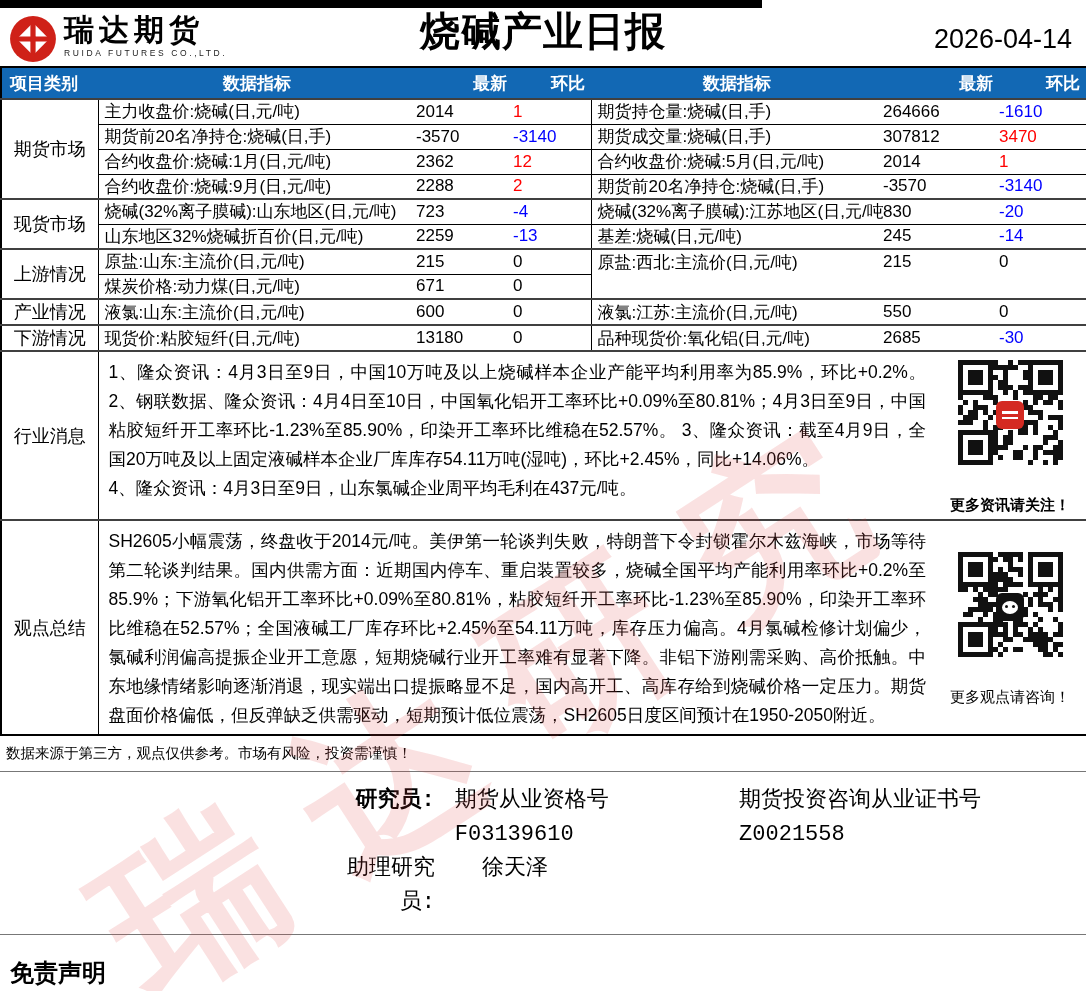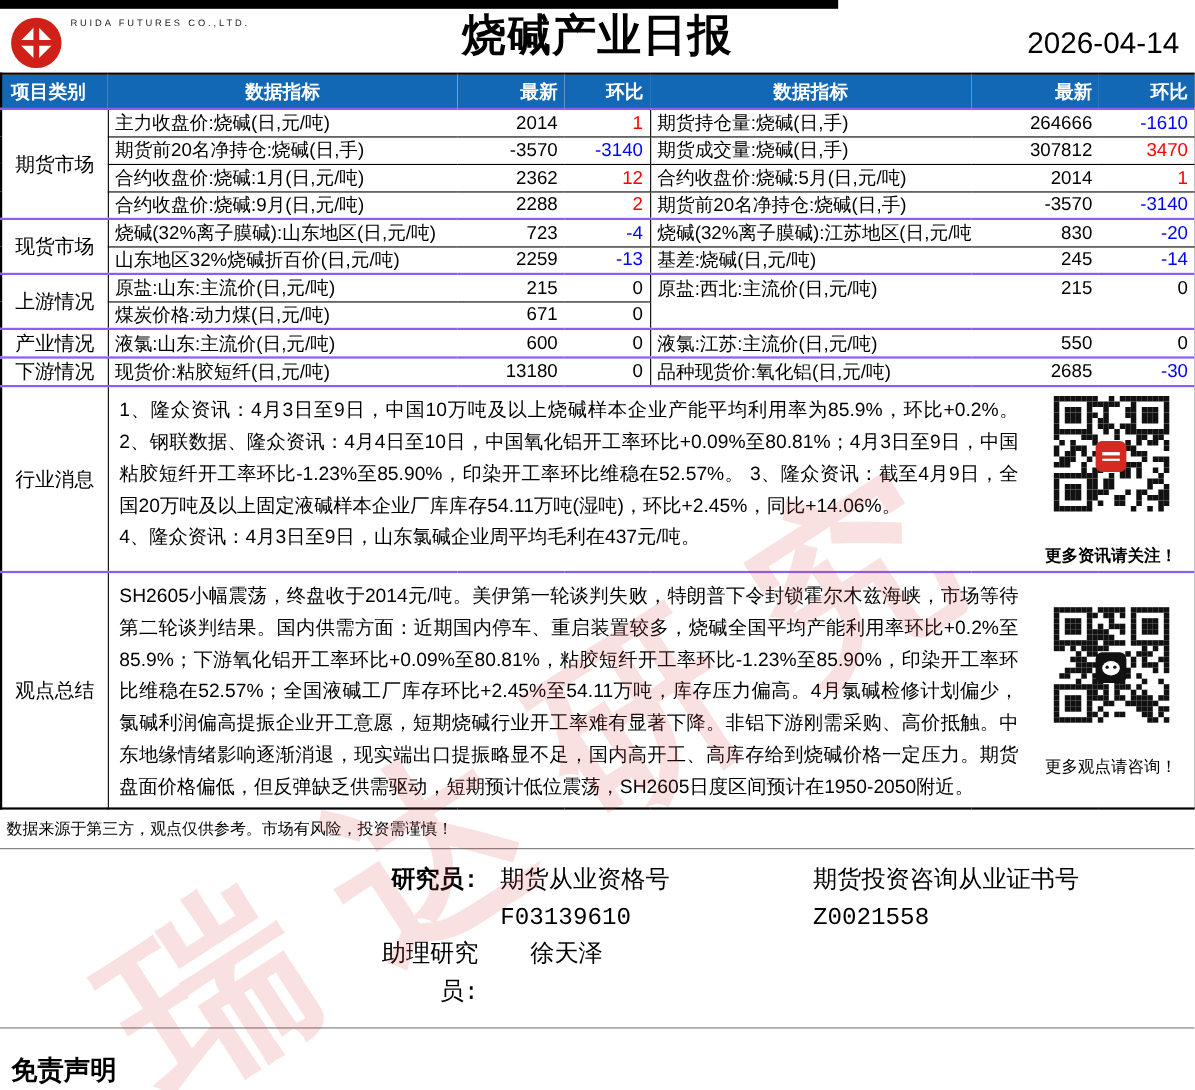--- a/index.html
+++ b/index.html
@@ -20,25 +20,25 @@
   .report-date { position:absolute; right:14px; top:16px; font-size:27px; }
   
   table { border-collapse:collapse; table-layout:fixed; width:1086px; border:2px solid #000; }
   th,td { overflow:hidden; white-space:nowrap; font-size:17px; }
   thead th { background:#1268b4; color:#fff; font-size:17px; font-weight:bold; height:32px; }
   th.cat-h { text-align:left; padding-left:8px; }
   th.ind-h { text-align:center; }
   th.num-h { text-align:right; padding-right:6px; }
   tr.dr { height:25px; }
   tr.r  td { border-top:1px solid #000; }
-  tr.sec td { border-top:2px solid #8b5cf6; }
+  tr.sec td { border-top:2px solid #404040; }
   tr.r td.noline { border-top:none; }
   td.cat { border-right:1px solid #000; text-align:center; font-size:18px; }
   td.ind { padding-left:6px; }
-  td.num { text-align:right; padding-right:6px; }
+  td.num { padding-right:6px; }
   td.sep { border-right:1px solid #000; }
   td.red { color:#f00; }
   td.blu { color:#00f; }
   td.block { padding:0; }
   .block-flex { display:flex; align-items:stretch; }
   .block-text { flex:1; padding:6px 8px 4px 10px; font-size:17.5px; line-height:29px;
     text-align:justify; white-space:pre-line; }
   .qr-col { width:152px; display:flex; flex-direction:column; align-items:center;
     justify-content:center; padding:4px 6px; }
   .qr-box { position:relative; }
@@ -78,20 +78,21 @@
 
 <div class="header">
   <div class="brand">
     <svg width="50" height="50" viewBox="0 0 48 48">
       <circle cx="24" cy="24" r="22" fill="#cf2118"></circle>
       <rect x="13" y="13" width="22" height="22" fill="#fff" transform="rotate(45 24 24)"></rect>
       <path d="M24 8 L24 24 L40 24" stroke="#cf2118" stroke-width="5" fill="none"></path>
       <path d="M24 40 L24 24 L8 24" stroke="#cf2118" stroke-width="5" fill="none"></path>
     </svg>
     <div class="brand-text">
+      <div class="brand-name">瑞达期货</div>
       <div class="brand-sub">RUIDA FUTURES CO.,LTD.</div>
     </div>
   </div>
   <div class="report-title">烧碱产业日报</div>
   <div class="report-date">2026-04-14</div>
 </div>
 
 <table>
   <colgroup>
     <col style="width:97px">

